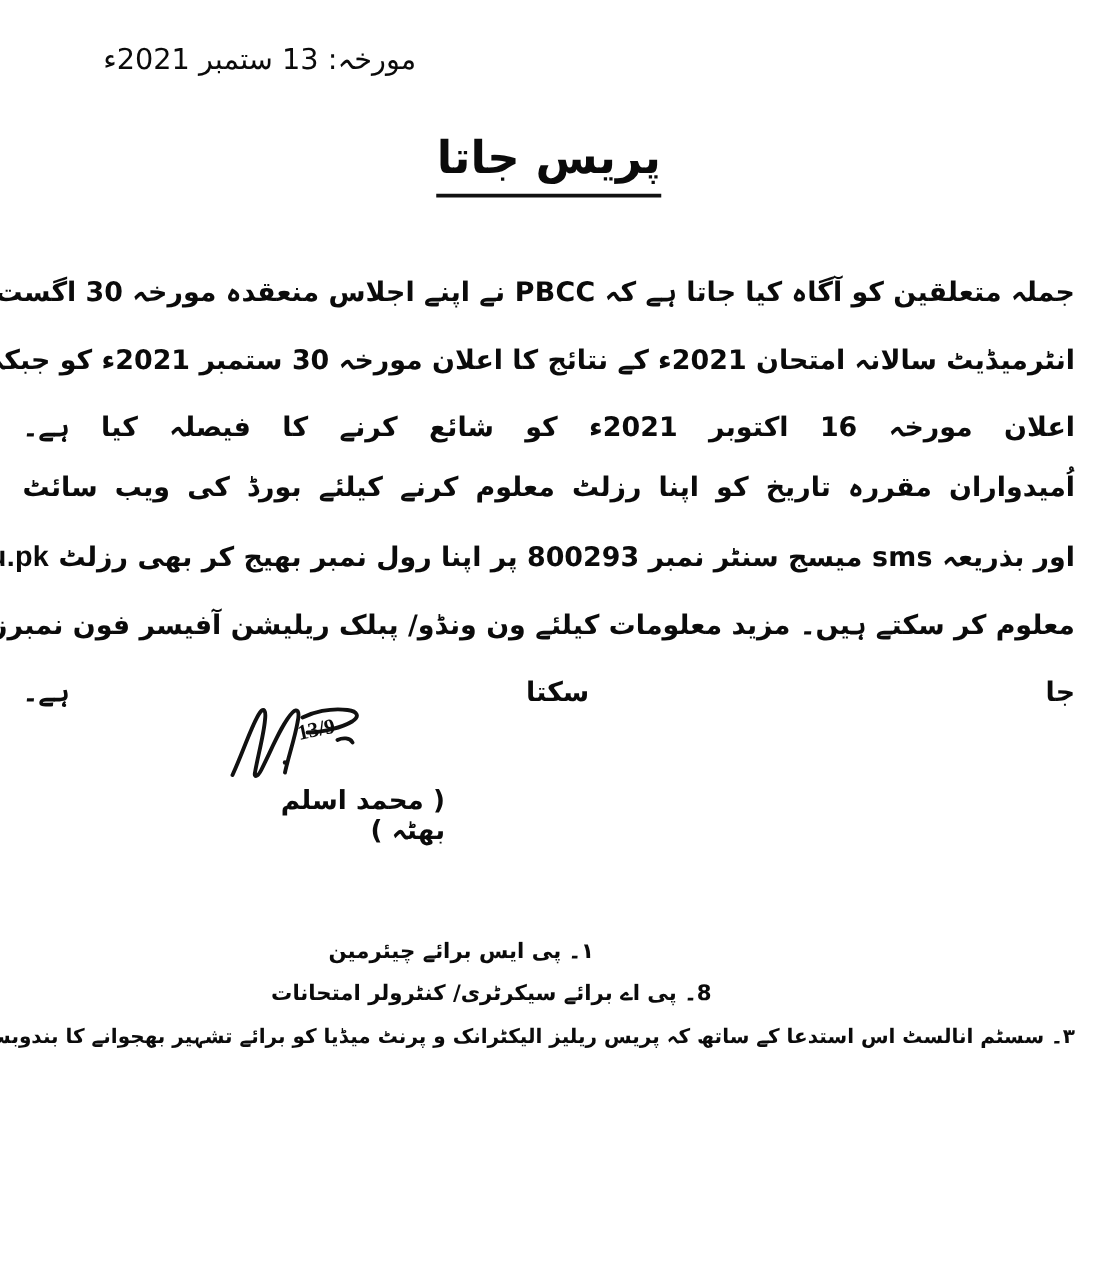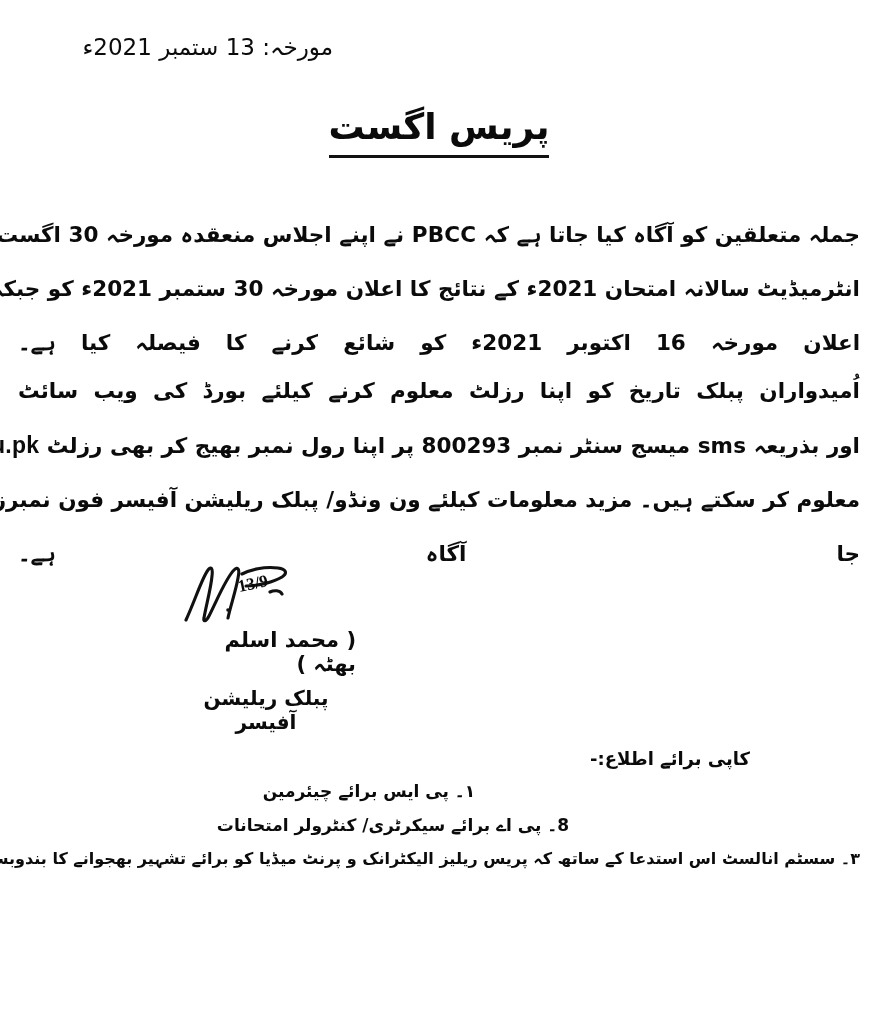--- a/index.html
+++ b/index.html
@@ -183,64 +183,62 @@
 </head>
 <body>
 
 <div class="page">
 
   <div class="header-row">
     <div class="hdr-date">مورخہ: 13 ستمبر 2021ء</div>
   </div>
 
   <div class="title-wrap">
-    <div class="title">پریس اگست</div>
+    <div class="title">پریس جاتا</div>
   </div>
 
   <div class="body-block">
     <div class="bline plain">جملہ متعلقین کو آگاہ کیا جاتا ہے کہ PBCC نے اپنے اجلاس منعقدہ مورخہ 30 اگست 2021ء کے تحت</div>
     <div class="bline plain">انٹرمیڈیٹ سالانہ امتحان 2021ء کے نتائج کا اعلان مورخہ 30 ستمبر 2021ء کو جبکہ میٹرک سالانہ امتحان 2021ء کے نتائج کا</div>
     <div class="bline plain-left">اعلان مورخہ 16 اکتوبر 2021ء کو شائع کرنے کا فیصلہ کیا ہے۔</div>
   </div>
 
   <div class="body-block para2">
 
-    <div class="bline plain">اُمیدواران پبلک تاریخ کو اپنا رزلٹ معلوم کرنے کیلئے بورڈ کی ویب سائٹ</div>
+    <div class="bline plain">اُمیدواران مقررہ تاریخ کو اپنا رزلٹ معلوم کرنے کیلئے بورڈ کی ویب سائٹ</div>
 
     <div class="bline plain">
       <span class="w">اور بذریعہ sms میسج سنٹر نمبر 800293 پر اپنا رول نمبر بھیج کر بھی رزلٹ</span>
       <span class="url">www.bisemultan.edu.pk</span>
     </div>
 
     <div class="bline plain">
       <span class="w">معلوم کر سکتے ہیں۔ مزید معلومات کیلئے ون ونڈو/ پبلک ریلیشن آفیسر فون نمبرز</span>
       
       
     </div>
 
-    <div class="bline plain-left">جا آگاہ ہے۔</div>
+    <div class="bline plain-left">جا سکتا ہے۔</div>
   </div>
 
   <div class="sig-zone">
 
     <svg class="sig-scribble" viewBox="0 0 110 62">
       <path d="M4 56 C14 34, 20 14, 26 6 C29 2, 31 4, 30 12 C29 24, 24 42, 22 54
                C21 58, 24 58, 27 52 C36 34, 44 14, 52 6 C56 2, 58 5, 56 14
                C54 26, 48 44, 46 54 M60 10 C68 6, 82 2, 96 4 C104 5, 106 9, 100 13
                C92 18, 76 22, 64 22 M88 28 C92 26, 98 26, 100 30" fill="none" stroke="#111" stroke-width="3.1" stroke-linecap="round"></path>
       <circle cx="46" cy="46" r="1.8" fill="#111"></circle>
     </svg>
 
     <div class="sig-date">13/9</div>
 
     <div class="sig-name">( محمد اسلم بھٹہ )</div>
 
-    <div class="sig-role">پبلک ریلیشن آفیسر</div>
   </div>
 
   <div class="footer">
-    <div class="copy-head">کاپی برائے اطلاع:-</div>
     <div class="copy-item i1">۱۔ پی ایس برائے چیئرمین</div>
     <div class="copy-item i2">8۔ پی اے برائے سیکرٹری/ کنٹرولر امتحانات</div>
     <div class="copy-item i3">۳۔ سسٹم انالسٹ اس استدعا کے ساتھ کہ پریس ریلیز الیکٹرانک و پرنٹ میڈیا کو برائے تشہیر بھجوانے کا بندوبست فرمائیں۔ نیز دفتر ہذا کی ویب سائٹ پر اپ لوڈ کی جائے۔</div>
   </div>
 
 </div>
 
 </body></html>

